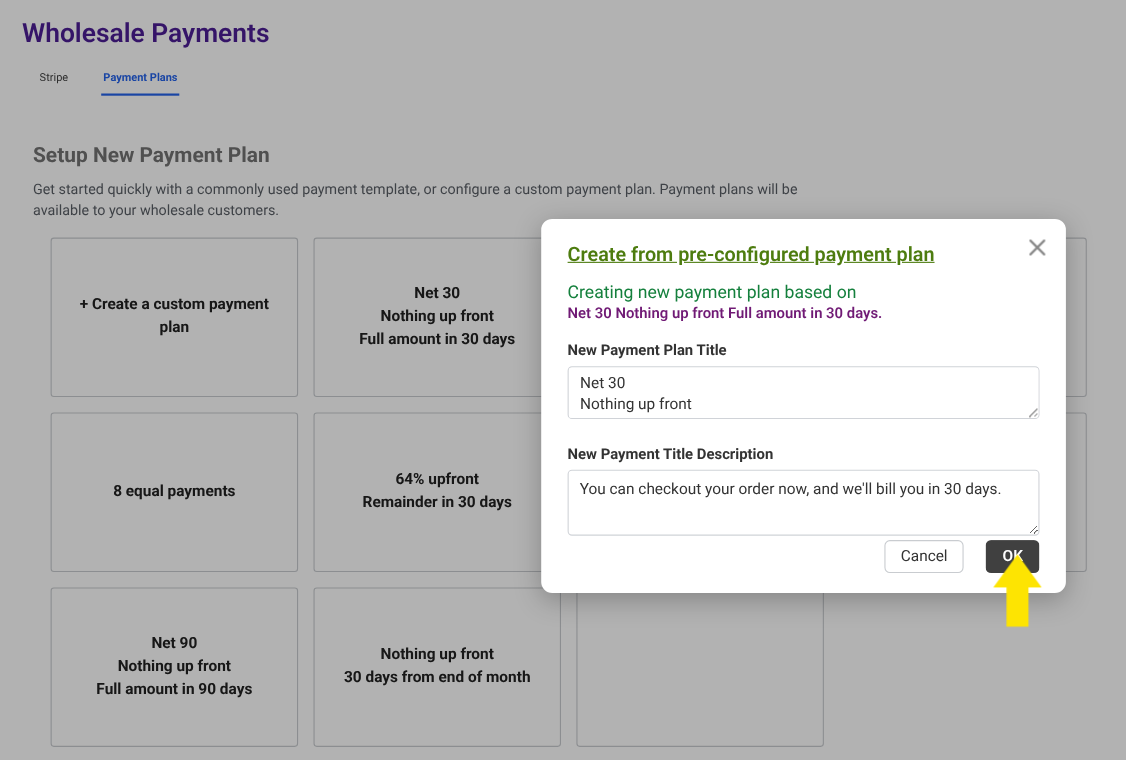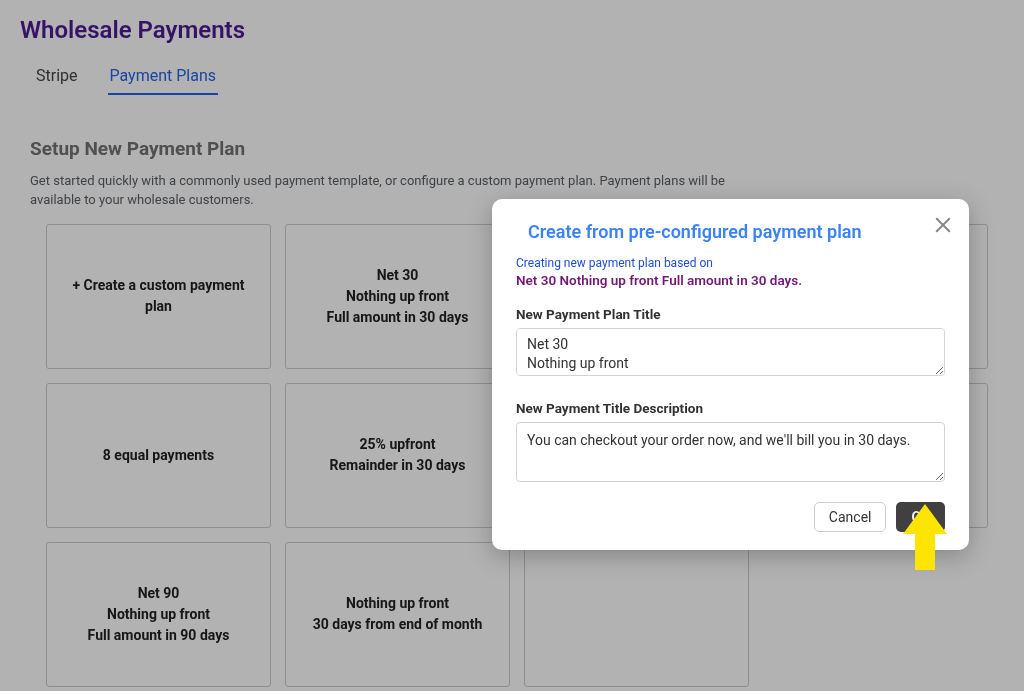--- a/index.html
+++ b/index.html
@@ -19,31 +19,31 @@
   .page-title {
     font-size: 24px;
     font-weight: 600;
     color: #4c1d95;
     margin: 0 0 18px 0;
   }
   .tabs {
     display: flex;
     gap: 28px;
     padding-left: 14px;
-    font-size: 16px;
+    font-size: 10px;
   }
   .tab {
     padding: 4px 2px 8px 2px;
     color: #444;
     cursor: pointer;
   }
   .tab.active {
     color: #2563eb;
     border-bottom: 2px solid #2563eb;
-    font-weight: 400;
+    font-weight: 700;
   }
   .section-title {
     font-size: 19px;
     font-weight: 700;
     margin: 42px 0 12px 10px;
     color: #737373;
   }
   .section-help {
     font-size: 13px;
     color: #5a5f66;
@@ -90,36 +90,37 @@
     top: 199px;
     width: 477px;
     background: #fff;
     border-radius: 10px;
     box-shadow: 0 6px 24px rgba(0,0,0,0.25);
     padding: 22px 24px 18px 24px;
   }
   .modal-title {
     font-size: 18px;
     font-weight: 600;
-    color: #3b82f6;
-    margin: 0 0 14px 12px;
+    color: #4d7c0f;
+    margin: 0 0 14px 0;
+    text-decoration: underline;
   }
   .close-x {
     position: absolute;
     right: 16px;
     top: 16px;
     width: 20px;
     height: 20px;
     cursor: pointer;
     color: #888;
   }
   .close-x svg { width: 100%; height: 100%; }
   .modal-sub1 {
-    font-size: 12px;
-    color: #1d4ed8;
+    font-size: 16px;
+    color: #15803d;
     margin: 0;
   }
   .modal-sub2 {
     font-size: 13.5px;
     color: #701a75;
     font-weight: 600;
     margin: 2px 0 18px 0;
   }
   .field-label {
     font-size: 13.5px;
@@ -149,22 +150,21 @@
     font-family: inherit;
     font-size: 14px;
     color: #333;
     line-height: 1.35;
     resize: both;
   }
   .gap { height: 20px; }
   .modal-footer {
     display: flex;
     justify-content: flex-end;
-    gap: 10px;
-    margin-top: 16px;
+    gap: 20px;
   }
   .btn {
     font-size: 14px;
     padding: 6px 14px;
     border-radius: 5px;
     cursor: pointer;
     border: 1px solid transparent;
     font-family: inherit;
   }
   .btn-secondary {
@@ -215,21 +215,21 @@
         <div class="card-label"></div>
       </div>
     <div class="card">
         <div class="card-label"></div>
       </div>
 
     <div class="card">
         <div class="card-label">8 equal payments</div>
       </div>
     <div class="card">
-        <div class="card-label">25% upfront
+        <div class="card-label">64% upfront
 Remainder in 30 days</div>
       </div>
     <div class="card">
         <div class="card-label"></div>
       </div>
     <div class="card">
         <div class="card-label"></div>
       </div>
 
     <div class="card">

